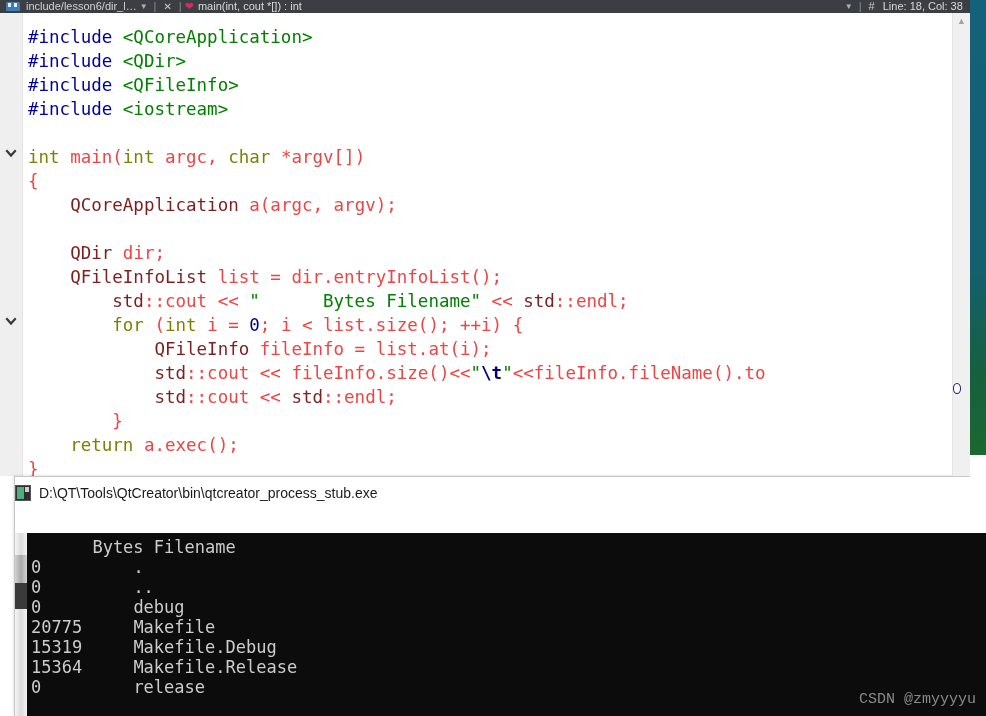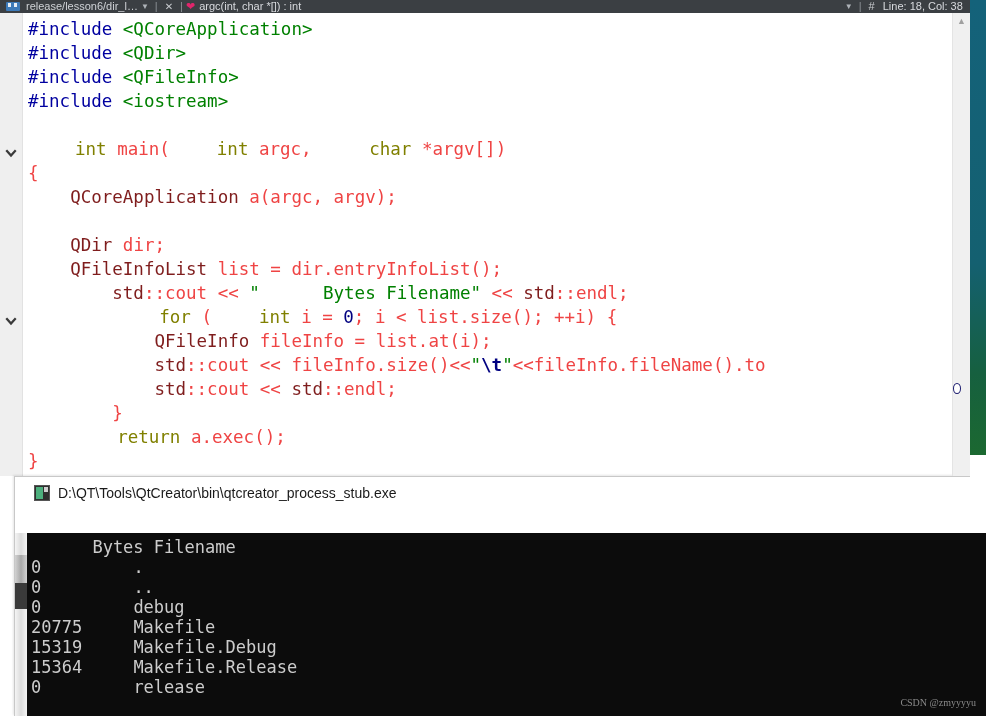--- a/index.html
+++ b/index.html
@@ -135,28 +135,28 @@
   #code-area {
     position: absolute;
     left: 23px; top: 0;
     width: 940px; height: 463px;
     overflow: hidden;
     font-family: "DejaVu Sans Mono", "Liberation Mono", monospace;
     font-size: 17.5px;
     line-height: 24px;
     white-space: pre;
     color: #000000;
-    padding-top: 4px;
+    padding-top: 12px;
     box-sizing: border-box;
   }
   #code-area .ln { display: block; height: 24px; padding-left: 5px; }
 
   .k-pre   { color: #0000a0; }            
   .k-hdr   { color: #008000; }            
-  .k-kw    { color: #808000; margin-left: 47px; }            
+  .k-kw    { color: #808000; }            
   .k-type  { color: #7f1d1d; }            
   .k-str   { color: #008000; }            
   .k-esc   { color: #000080; font-weight: bold; }  
   .k-num   { color: #000080; }            
   .k-plain { color: #ef4444; }
 
   
   #editor-scrollbar {
     position: absolute;
     right: 16px; top: 13px;
@@ -222,21 +222,21 @@
     overflow: hidden;
     box-shadow: -1px -1px 2px rgba(0,0,0,0.10);
   }
   #console-titlebar {
     position: absolute;
     left: 0; top: 0;
     width: 972px; height: 32px;
     background: #ffffff;
     display: flex;
     align-items: center;
-    padding-left: 19px;
+    padding-left: 0;
     box-sizing: border-box;
   }
   #console-app-icon {
     width: 16px; height: 16px;
     flex: 0 0 auto;
     margin-right: 8px;
     background: #2f2f2f;
     border: 1px solid #555;
     box-sizing: border-box;
     position: relative;
@@ -300,41 +300,41 @@
     white-space: pre;
     padding-top: 4px;
     box-sizing: border-box;
   }
   #console-text .cl { display: block; height: 20px; padding-left: 4px; }
 
   
   #watermark {
     position: absolute;
     right: 10px; bottom: 8px;
-    font-family: Liberation Serif, serif;
-    font-size: 10px;
+    font-family: Liberation Mono, monospace;
+    font-size: 15px;
     color: #8a8a8a;
     z-index: 20;
     user-select: none;
   }
 </style>
 </head>
 <body>
 
 <div id="ide-topbar">
   <span class="tb-logo">
     <span class="tb-logo-inner"></span>
   </span>
-  <span class="tb-path">release/lesson6/dir_l…</span>
+  <span class="tb-path">include/lesson6/dir_l…</span>
   <span class="tb-caret">▼</span>
   <span class="tb-sep">|</span>
   <span class="tb-x">✕</span>
   <span class="tb-sep">|</span>
   <span class="tb-bookmark">❤</span>
-  <span class="tb-symbol">argc(int, char *[]) : int</span>
+  <span class="tb-symbol">main(int, cout *[]) : int</span>
   <span class="tb-spacer"></span>
   <span class="tb-caret">▼</span>
   <span class="tb-sep">|</span>
   <span class="tb-hash">#</span>
   <span class="tb-lc">Line: 18, Col: 38</span>
   <span class="tb-winicon">⧉</span>
 </div>
 
 <div id="editor-region">
   <div id="editor-gutter">

